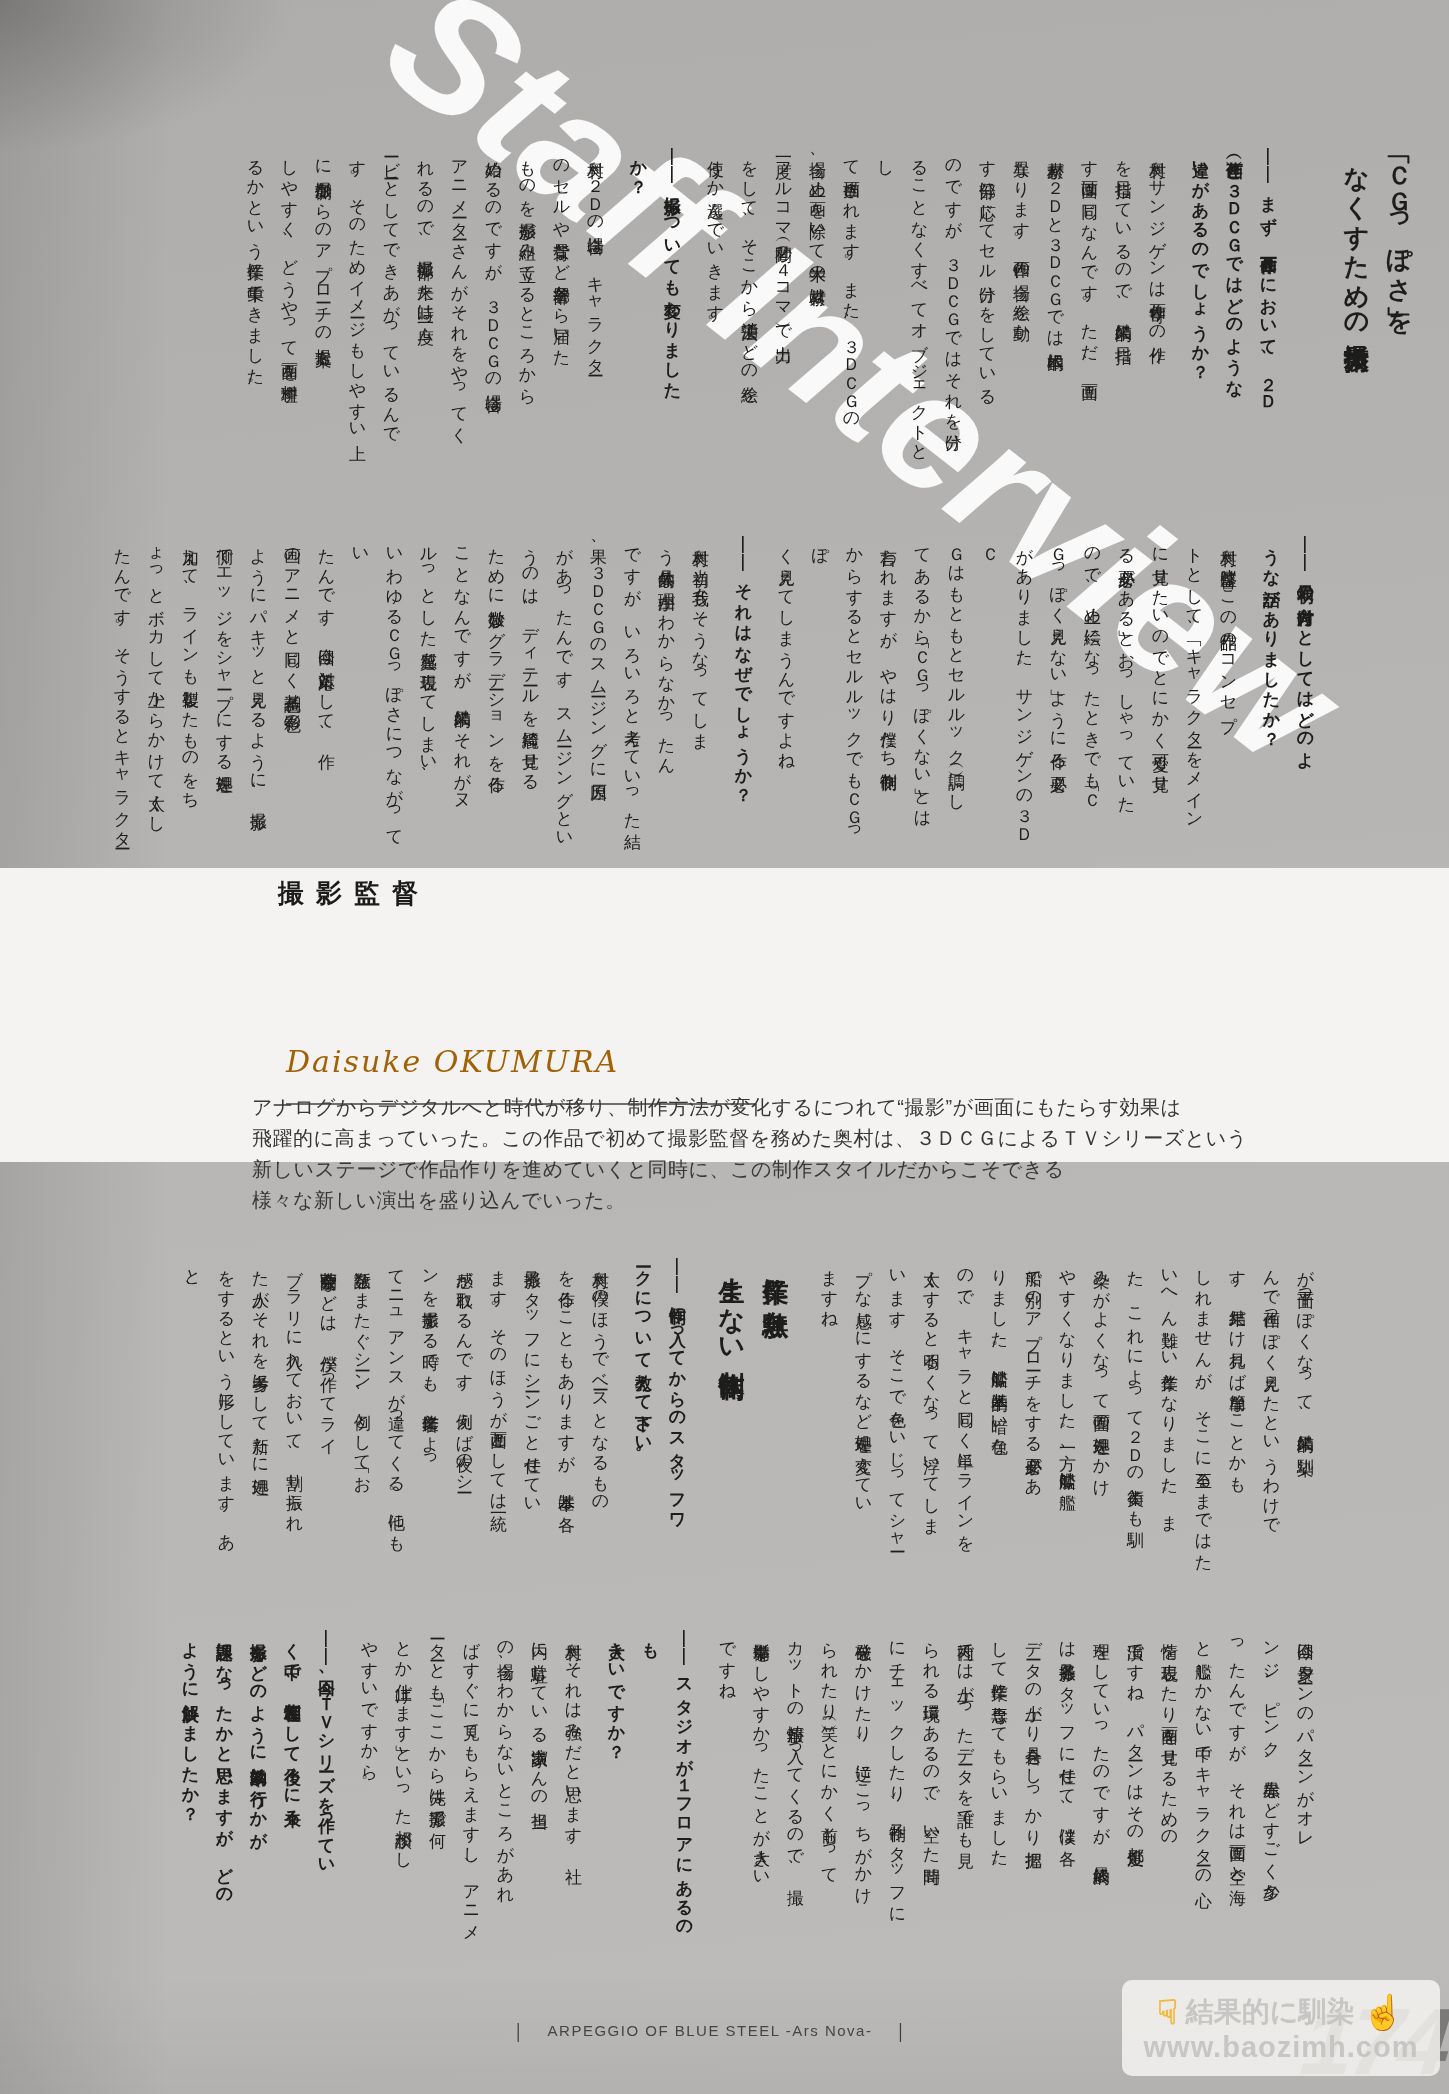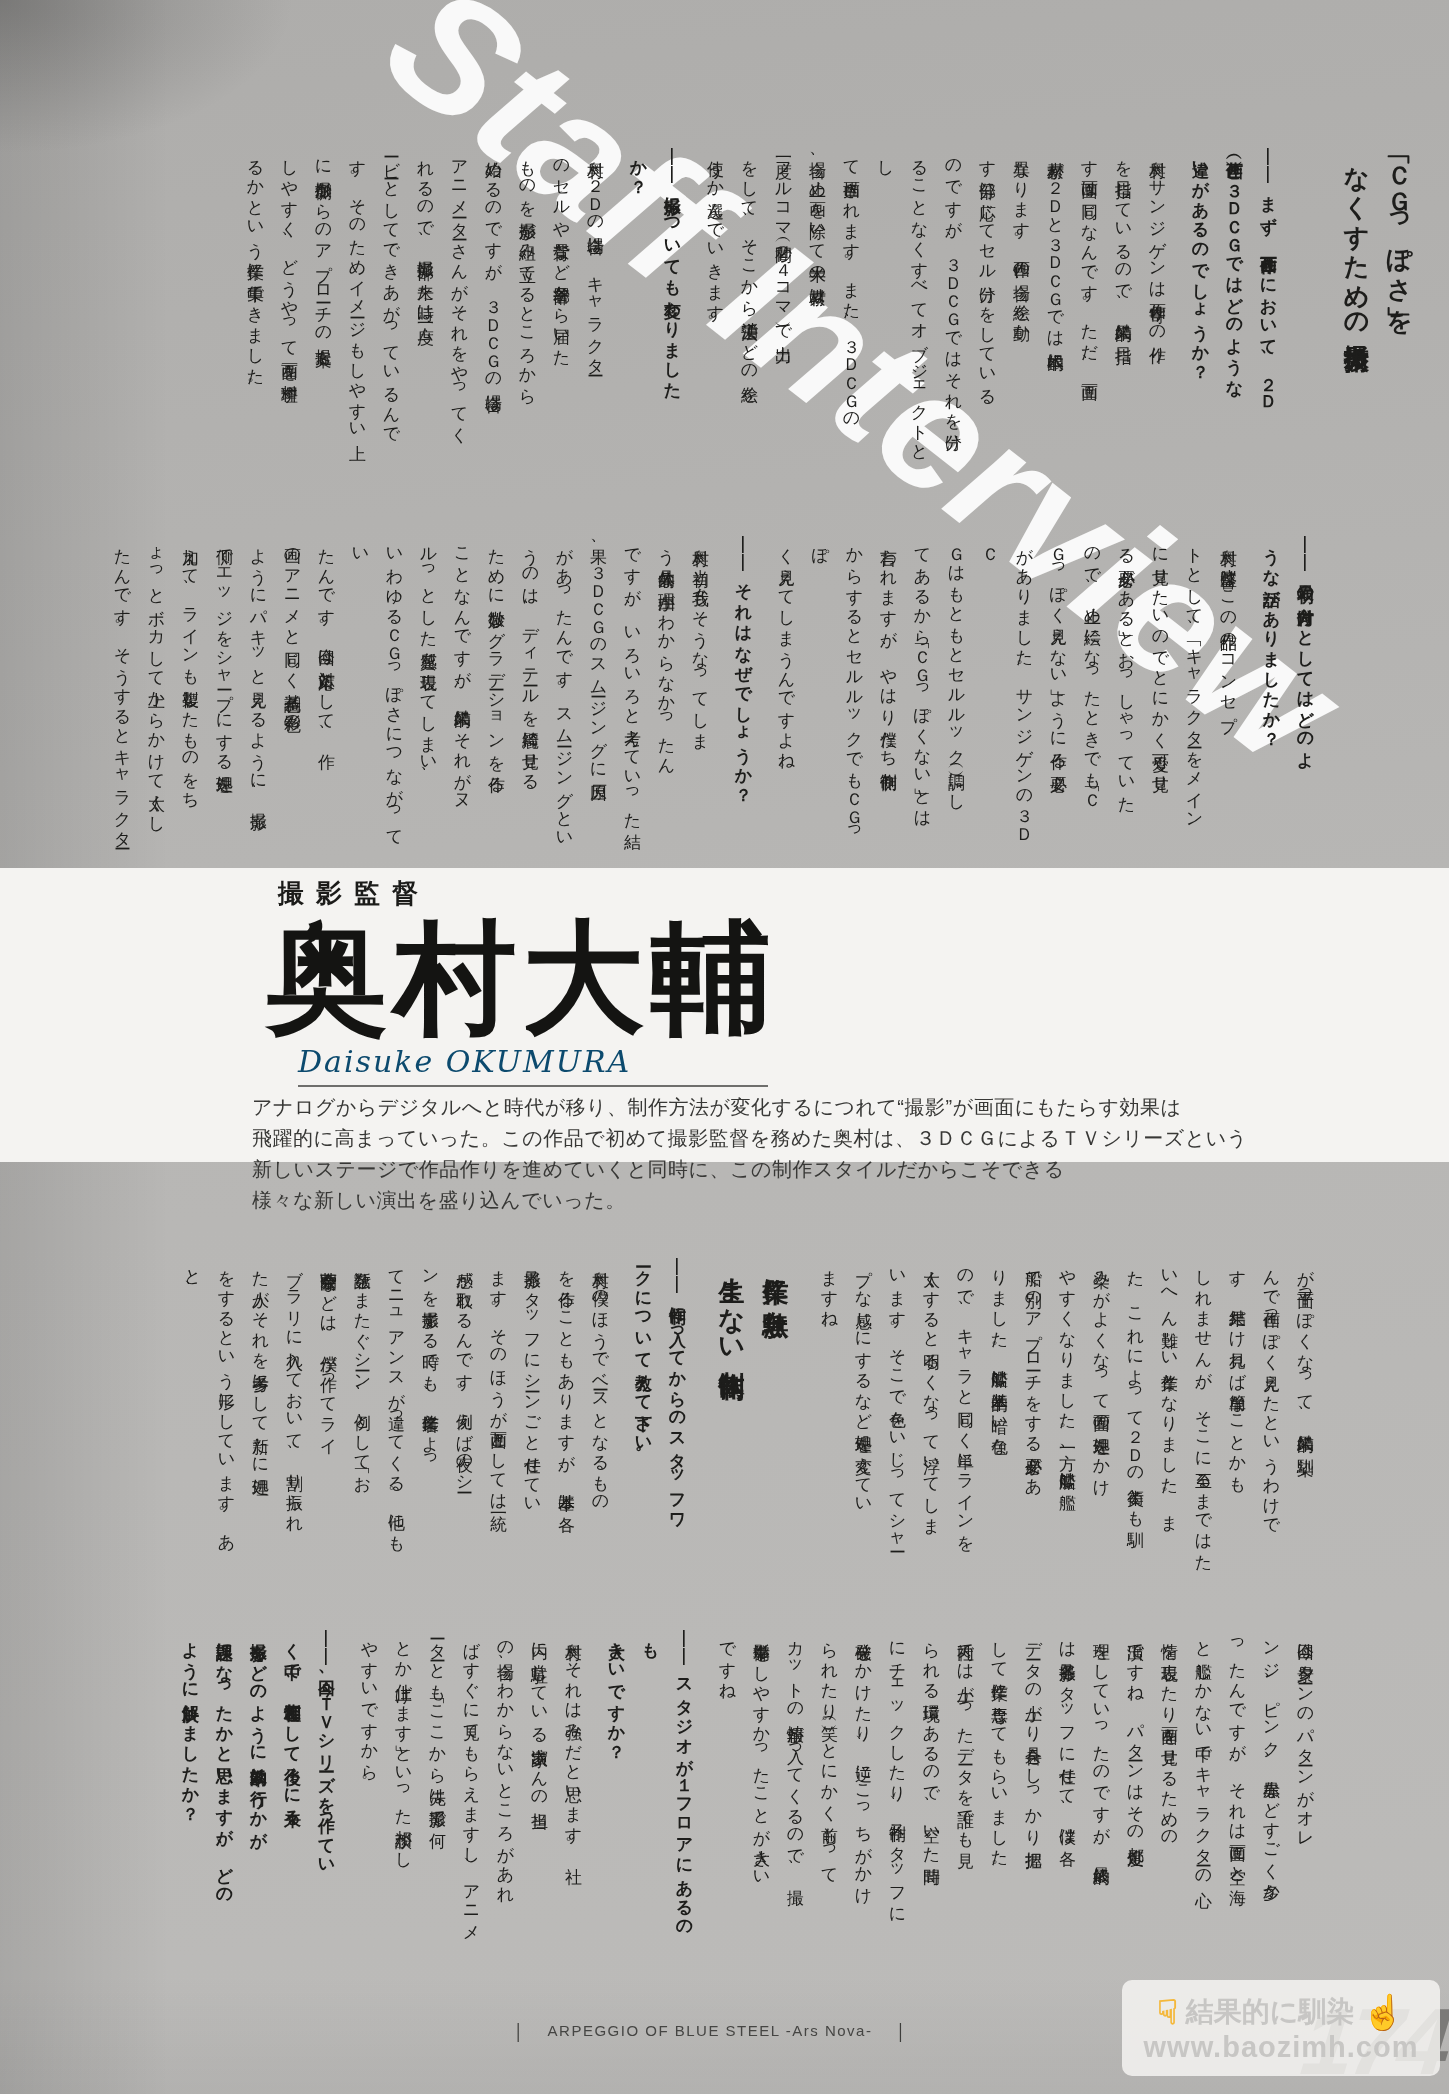--- a/index.html
+++ b/index.html
@@ -39,23 +39,23 @@
   }
   #row1{top:148px;right:28px;}
   #row2{top:536px;right:127px;}
   #row3{top:1258px;right:127px;}
   #row4{top:1630px;right:127px;}
   
   .band{position:absolute;left:0;top:868px;width:1449px;height:294px;background:#f4f3f1;z-index:2;}
   .role{position:absolute;left:278px;top:8px;font-size:26px;font-weight:700;letter-spacing:12px;color:#1b1b19;}
   .name{position:absolute;left:266px;top:30px;font-size:122px;font-weight:800;letter-spacing:6px;color:#141412;}
   .sig{
-    position:absolute;left:286px;top:176px;width:470px;padding-bottom:6px;
-    font-family:"DejaVu Serif",serif;font-style:italic;font-size:30px;color:#0c4a6e;
-    border-bottom:2px solid #6e6e6c;letter-spacing:2px;margin-left:12px;
+    position:absolute;left:286px;top:176px;width:470px;padding-bottom:24px;
+    font-family:"DejaVu Serif",serif;font-style:italic;font-size:30px;color:#a16207;
+    border-bottom:2px solid #6e6e6c;letter-spacing:2px;
   }
   .intro{
     position:absolute;left:252px;top:224px;font-size:20px;line-height:31px;
     color:#383836;white-space:pre-line;letter-spacing:.5px;
   }
   
   .footer{
     position:absolute;top:2022px;left:0;width:1420px;text-align:center;z-index:2;
     font-size:15px;letter-spacing:1.5px;color:#454543;
   }
@@ -146,21 +146,20 @@
 画のアニメと同じく基調色／影色の
 ようにパキッと見えるように、撮影
 側でエッジをシャープにする処理を
 加えて、ラインも複製したものをち
 ょっとボカして上からかけて太くし
 たんです。そうするとキャラクター</p>
   </div>
 
   <div class="band">
     <div class="role">撮影監督</div>
-    <div class="name">奥村大輔</div>
     <div class="sig">Daisuke OKUMURA</div>
     <div class="intro">アナログからデジタルへと時代が移り、制作方法が変化するにつれて“撮影”が画面にもたらす効果は
 飛躍的に高まっていった。この作品で初めて撮影監督を務めた奥村は、３ＤＣＧによるＴＶシリーズという
 新しいステージで作品作りを進めていくと同時に、この制作スタイルだからこそできる
 様々な新しい演出を盛り込んでいった。</div>
   </div>
 
   <div class="vrow" id="row3">
     <p class="a">が平面っぽくなって、結果的に馴染
 んで作画っぽく見えたというわけで

